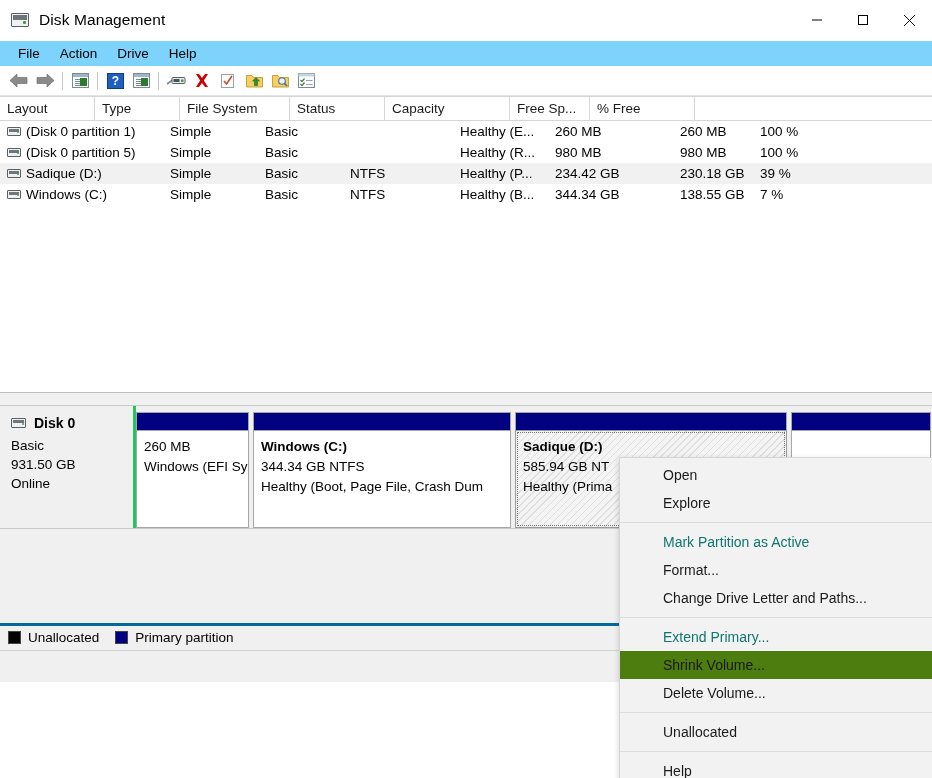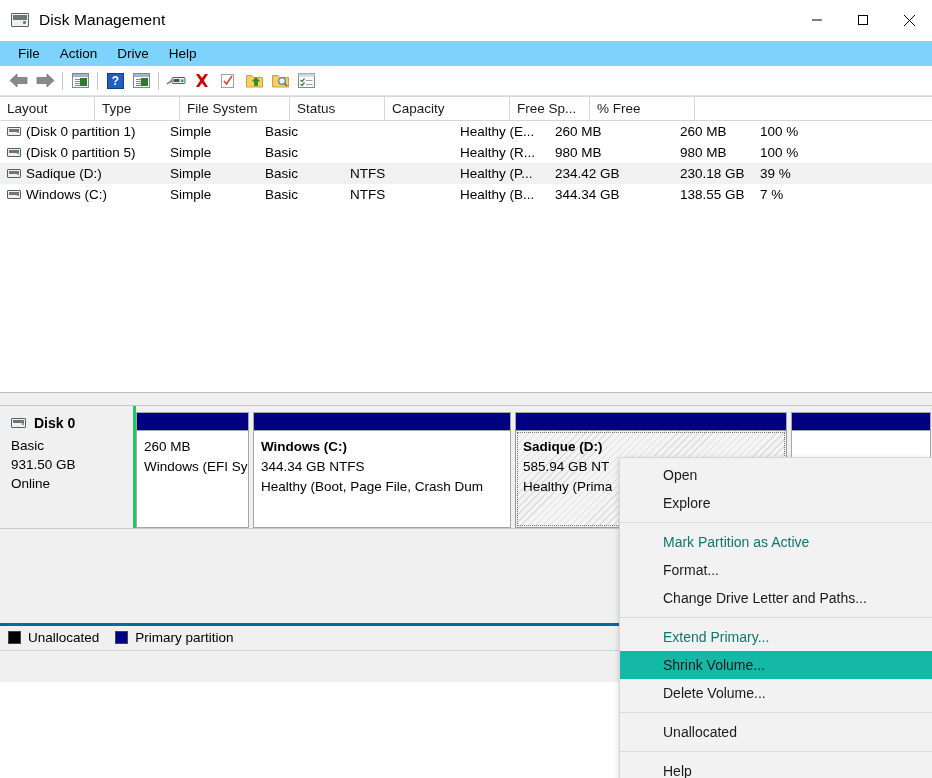--- a/index.html
+++ b/index.html
@@ -333,21 +333,21 @@
   .ctx-item {
     height: 28px;
     display: flex;
     align-items: center;
     padding-left: 43px;
     font-size: 14px;
     color: #1a1a1a;
     white-space: nowrap;
   }
   .ctx-item.disabled { color: #0f766e; }
-  .ctx-item.highlight { background: #14b8a6; }
+  .ctx-item.highlight { background: #4d7c0f; }
   .ctx-sep {
     height: 1px;
     background: #dcdcdc;
     margin: 5px 0 5px 0;
   }
 </style>
 </head>
 <body>
 
 <div id="titlebar">

